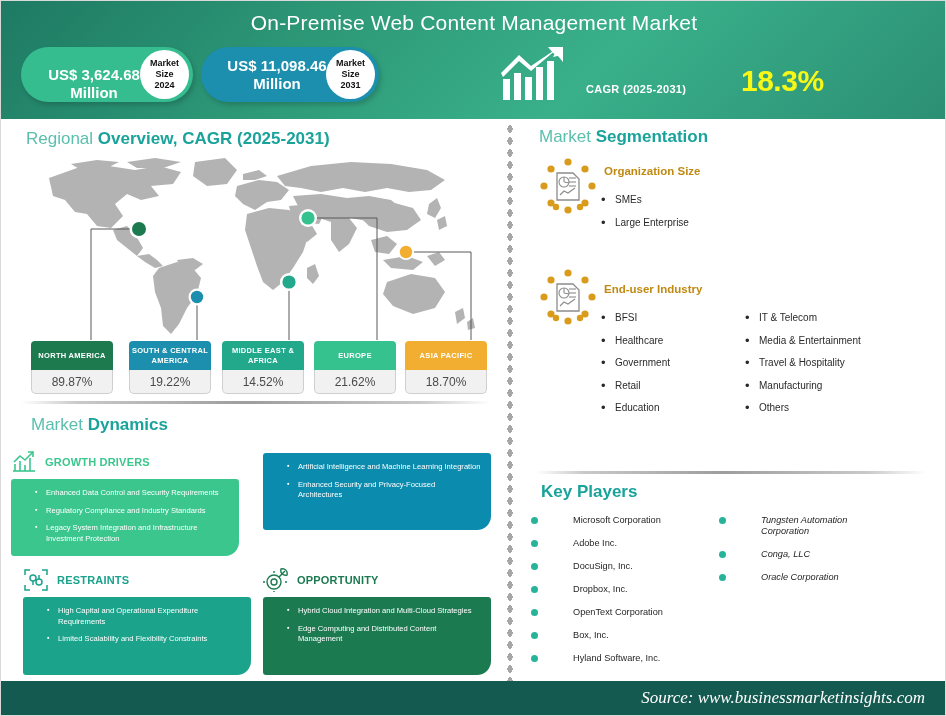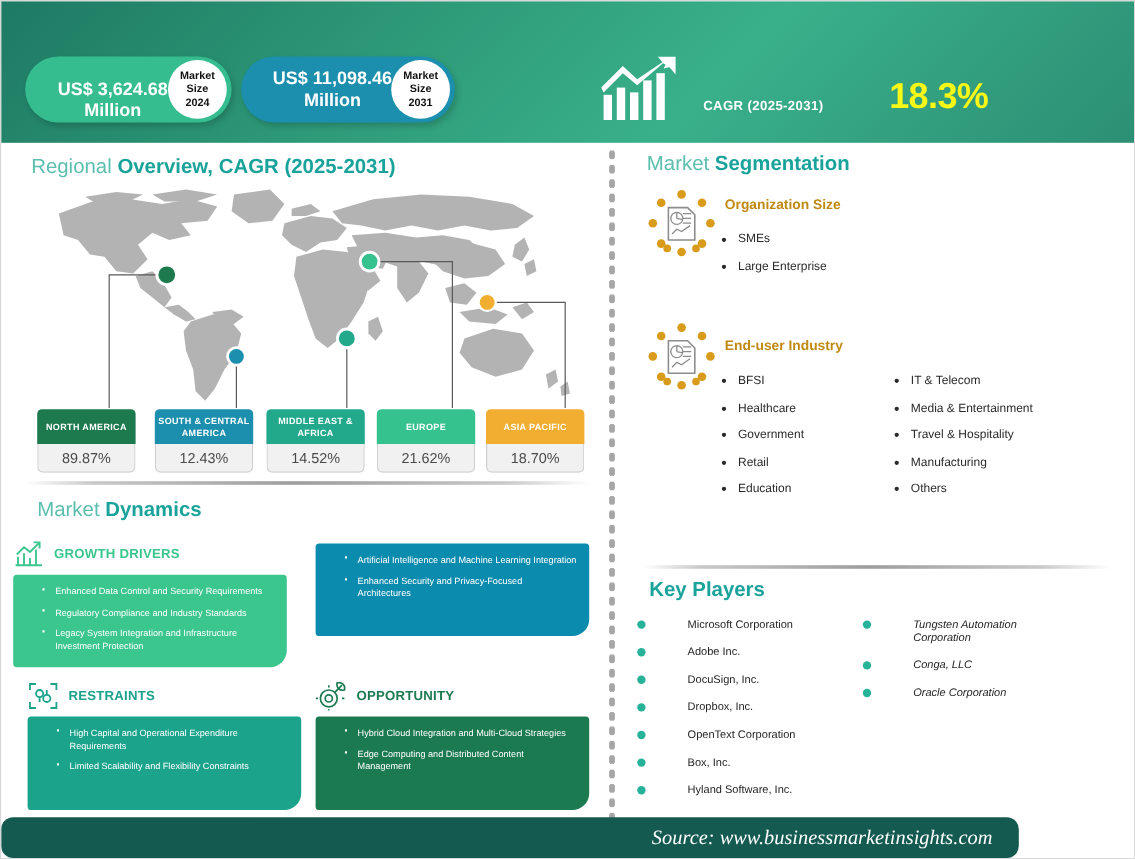--- a/index.html
+++ b/index.html
@@ -211,38 +211,38 @@
     position: absolute; left: 0; top: 2px;
     width: 7px; height: 7px; border-radius: 50%;
     background: #27b39a;
   }
   #kp-list-a { left: 530px; top: 514px; }
   #kp-list-b { left: 718px; top: 514px; font-style: italic; }
 
   
   .footer {
     position: absolute; left: 0; bottom: 0;
-    width: 848px; height: 34px;
+    width: 946px; height: 34px;
     background: #145a50;
-    border-radius: 10px;
   }
   .footer-text {
     position: absolute; right: 22px; top: 7px;
     color: #ffffff;
     font-family: "Liberation Serif", serif;
     font-style: italic;
     font-size: 17px;
   }
 </style>
 </head>
 <body>
 
 <div id="page">
 
   <div class="header">
+    <div class="header-title">On-Premise Web Content Management Market</div>
 
     <div class="pill" id="pill-2024">
       <div class="pill-text">
         <span>US$ 3,624.68</span><br>
         <span>Million</span>
       </div>
       <div class="pill-badge">
         <span>Market</span>
         <span>Size</span>
         <span>2024</span>
@@ -352,21 +352,21 @@
       </g>
     </svg>
   </div>
 
   <div class="region-col" style="left:30px;">
     <div class="region-name" style="background: rgb(29, 122, 79);">NORTH AMERICA</div>
     <div class="region-val">89.87%</div>
   </div>
   <div class="region-col" style="left:128px;">
     <div class="region-name" style="background: rgb(27, 143, 173);">SOUTH &amp; CENTRAL AMERICA</div>
-    <div class="region-val">12.43%</div>
+    <div class="region-val">19.22%</div>
   </div>
   <div class="region-col" style="left:221px;">
     <div class="region-name" style="background: rgb(34, 169, 140);">MIDDLE EAST &amp; AFRICA</div>
     <div class="region-val">14.52%</div>
   </div>
   <div class="region-col" style="left:313px;">
     <div class="region-name" style="background: rgb(54, 194, 143);">EUROPE</div>
     <div class="region-val">21.62%</div>
   </div>
   <div class="region-col" style="left:404px;">

